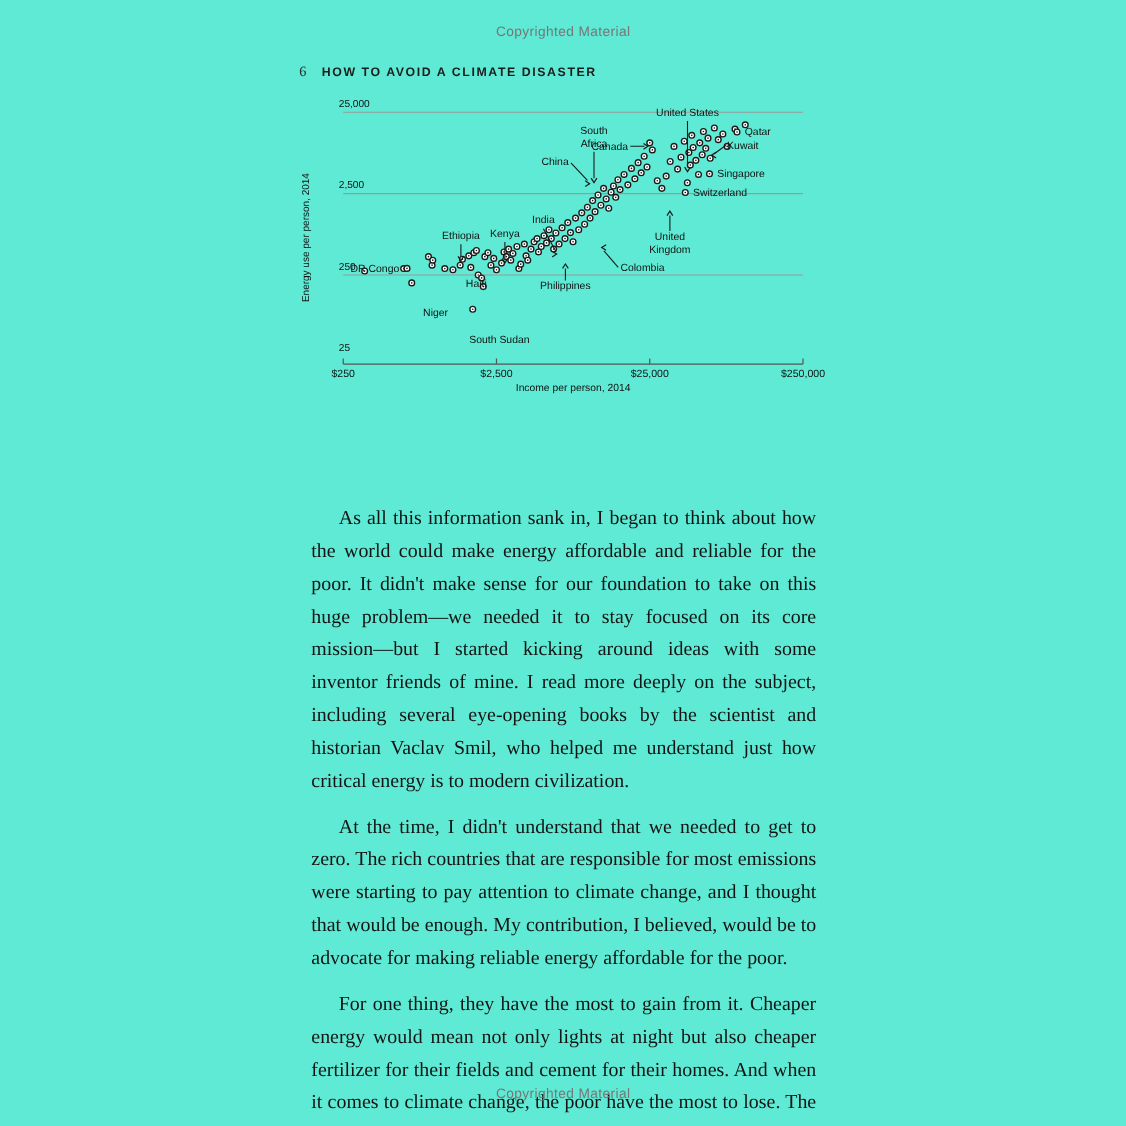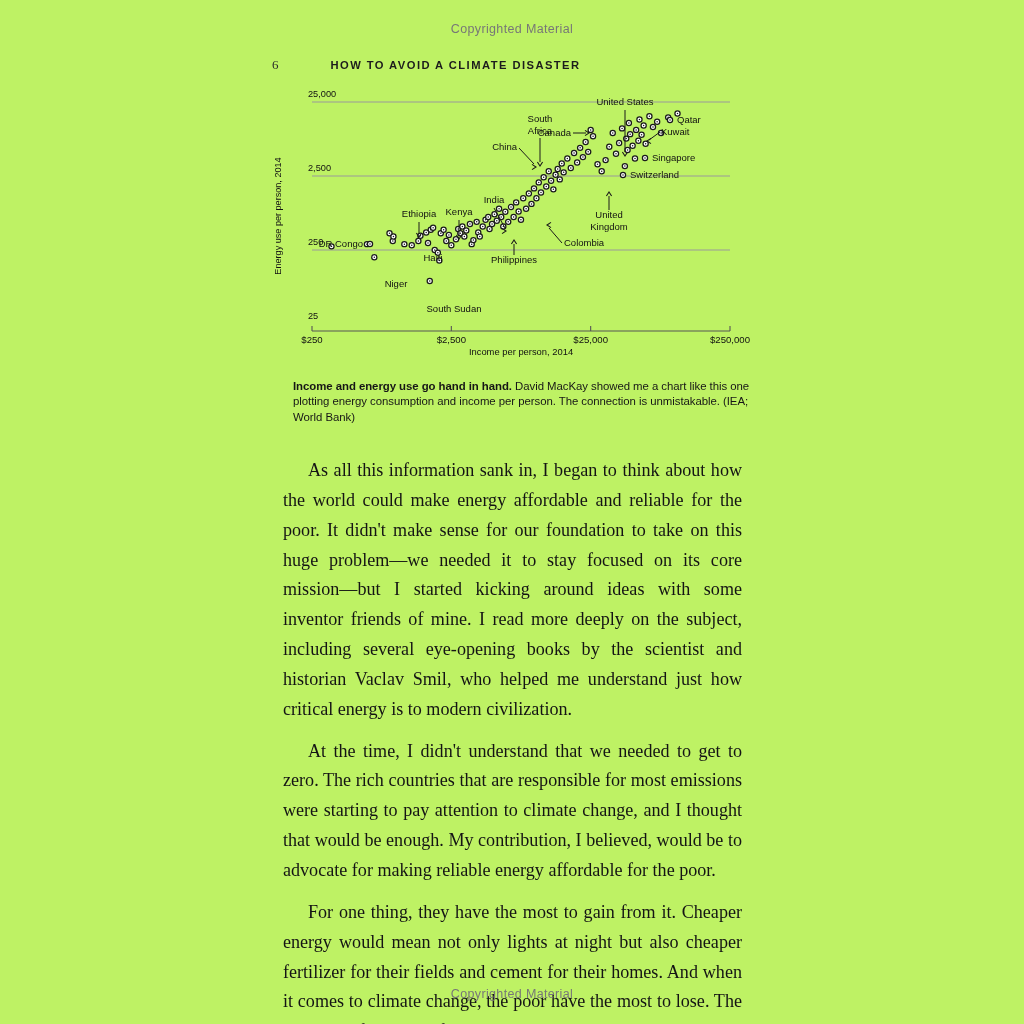--- a/index.html
+++ b/index.html
@@ -11,21 +11,21 @@
     width: 1024px;
     height: 1024px;
     position: relative;
     font-family: "Liberation Serif", serif;
     overflow: hidden;
   }
 
   .page {
     position: absolute;
     inset: 0;
-    background: #bef264;
+    background: #5eead4;
   }
 
   
   .copyright-top,
   .copyright-bottom {
     position: absolute;
     left: 0;
     width: 1024px;
     text-align: center;
     font-family: "Liberation Sans", sans-serif;
@@ -48,21 +48,20 @@
     font-family: "Liberation Serif", serif;
     font-size: 13px;
     color: #2b2b2b;
   }
   .running-title {
     font-family: "Liberation Sans", sans-serif;
     font-size: 11.2px;
     font-weight: bold;
     letter-spacing: 1.45px;
     color: #1c1c1c;
-    margin-left: 38px;
   }
 
   
   .figure {
     position: absolute;
     left: 272px;
     top: 88px;
     width: 480px;
     height: 285px;
     text-align: center;
@@ -615,23 +614,20 @@
         <text x="91" y="159" text-anchor="end" font-family="&quot;Liberation Sans&quot;, sans-serif" font-size="9.5" fill="#111">DR Congo</text>
         <g>
           <circle cx="98" cy="156" r="2.6" fill="#fff" stroke="#1a1a1a" stroke-width="1.25"></circle>
           <circle cx="98" cy="156" r="0.75" fill="#1a1a1a"></circle>
         </g>
         <text x="124" y="199" text-anchor="middle" font-family="&quot;Liberation Sans&quot;, sans-serif" font-size="9.5" fill="#111">Niger</text>
         <text x="182" y="224" text-anchor="middle" font-family="&quot;Liberation Sans&quot;, sans-serif" font-size="9.5" fill="#111">South Sudan</text>
       </svg>
   </div>
 
-  <div class="fig-caption">
-    <b>Income and energy use go hand in hand.</b><span> David MacKay showed me a chart like this one plotting energy consumption and income per person. The connection is unmistakable. (IEA; World Bank)</span>
-  </div>
 
   <div class="body-text">
     <p>As all this information sank in, I began to think about how the world could make energy affordable and reliable for the poor. It didn't make sense for our foundation to take on this huge problem—we needed it to stay focused on its core mission—but I started kicking around ideas with some inventor friends of mine. I read more deeply on the subject, including several eye-opening books by the scientist and historian Vaclav Smil, who helped me understand just how critical energy is to modern civilization.</p>
     <p>At the time, I didn't understand that we needed to get to zero. The rich countries that are responsible for most emissions were starting to pay attention to climate change, and I thought that would be enough. My contribution, I believed, would be to advocate for making reliable energy affordable for the poor.</p>
     <p>For one thing, they have the most to gain from it. Cheaper energy would mean not only lights at night but also cheaper fertilizer for their fields and cement for their homes. And when it comes to climate change, the poor have the most to lose. The majority of them are farmers who already live on the edge and can't withstand more droughts and floods.</p>
   </div>
 
   <div class="copyright-bottom">Copyrighted Material</div>
 
 </div>

